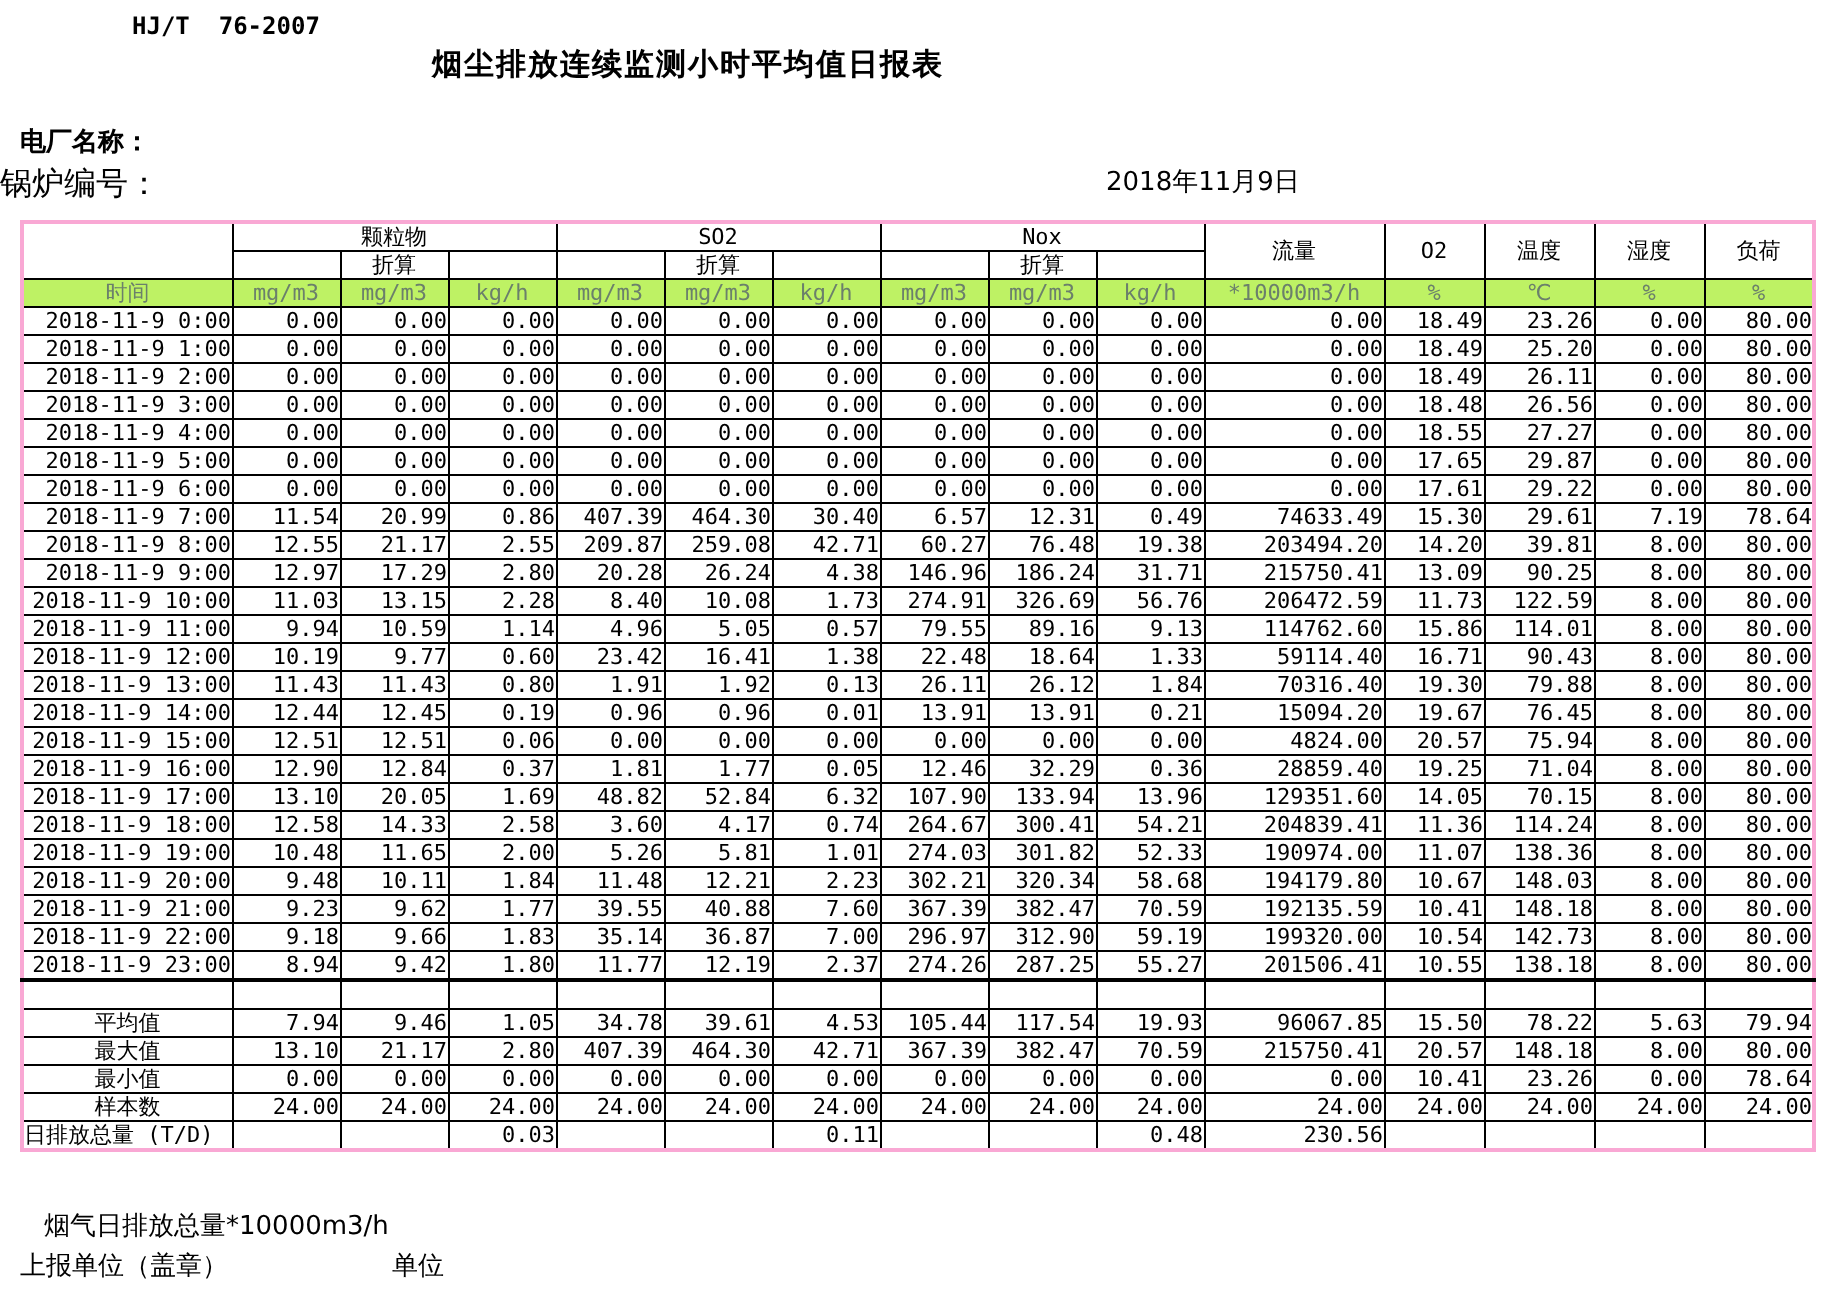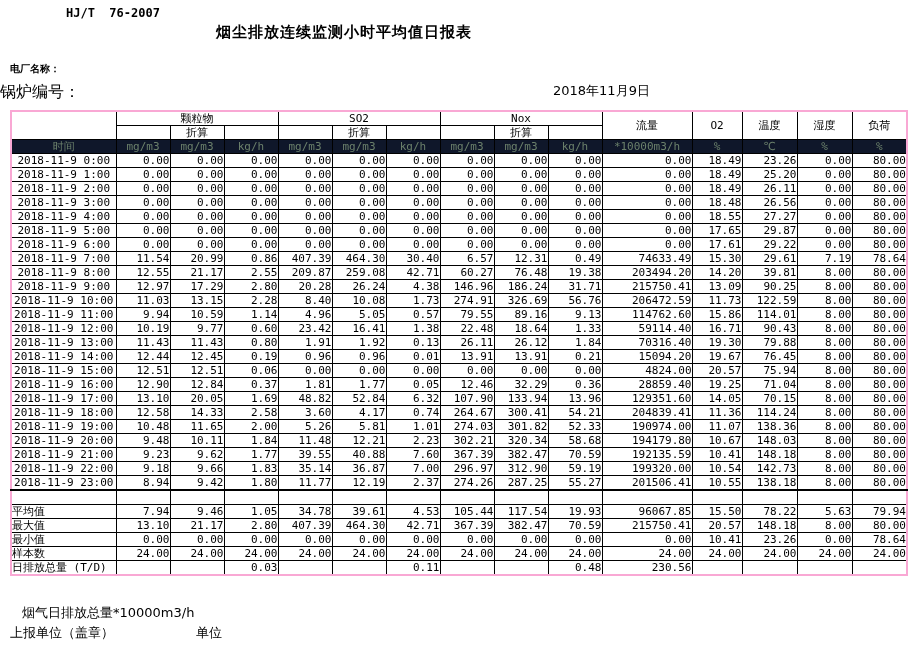--- a/index.html
+++ b/index.html
@@ -7,40 +7,40 @@
     width:917px; height:646px; position:relative; background:#ffffff;
     font-family:"DejaVu Sans", "Liberation Sans", sans-serif;
     color:#000;
   }
   .abs { position:absolute; }
   .standard-no {
     top:6px; left:26px; font-size:12px; font-weight:bold;
     font-family:"DejaVu Sans Mono", monospace; white-space:pre;margin-left:40px;
   }
   .report-title { top:23px; left:200px; font-size:15px; font-weight:bold; letter-spacing:1px;margin-left:16px; }
-  .plant-label  { top:62px; left:10px; font-size:10px; font-weight:bold; }
+  .plant-label  { top:62px; left:10px; font-size:13px; font-weight:bold; }
   .boiler-label { top:82px; left:0; font-size:16px; font-weight:normal; }
   .report-date  { top:82px; left:553px; font-size:13px; }
 
   table.report {
     position:absolute; top:110px; left:10px;
     border-collapse:collapse; table-layout:fixed;
     border:2px solid #f9a8d4;
   }
   table.report td {
     border:1px solid #000;
     font-size:11px; height:13px; line-height:13px;
     padding:0; overflow:hidden; white-space:nowrap;
     font-family:"DejaVu Sans Mono", "DejaVu Sans", monospace;
   }
   td.ghead { text-align:center; font-family:"DejaVu Sans", sans-serif; font-size:11px; }
-  td.green { background:#0f172a; color:#6b806b; text-align:center; }
+  td.green { background:#bef264; color:#6b806b; text-align:center; }
   td.num   { text-align:right; padding-right:7px; }
-  td.time  { text-align:center; padding-right:9px; font-size:10px;margin-left:25px; }
-  td.sum-label   { text-align:left; padding-right:2px; font-family:"DejaVu Sans", sans-serif;margin-left:25px; }
+  td.time  { text-align:right; padding-right:9px; font-size:10px;margin-left:25px; }
+  td.sum-label   { text-align:center; padding-right:2px; font-family:"DejaVu Sans", sans-serif;margin-left:25px; }
   td.total-label { text-align:left;  padding-left:1px;  font-family:"DejaVu Sans", sans-serif; overflow:visible; }
   tr.sep-top td  { border-top:2px solid #000; }
 
   .flue-total  { top:604px; left:10px; font-size:13px;margin-left:12px; }
   .report-unit { top:624px; left:10px; font-size:13px; }
   .unit-label  { top:624px; left:196px; font-size:13px; }
 </style>
 </head>
 <body>
 

